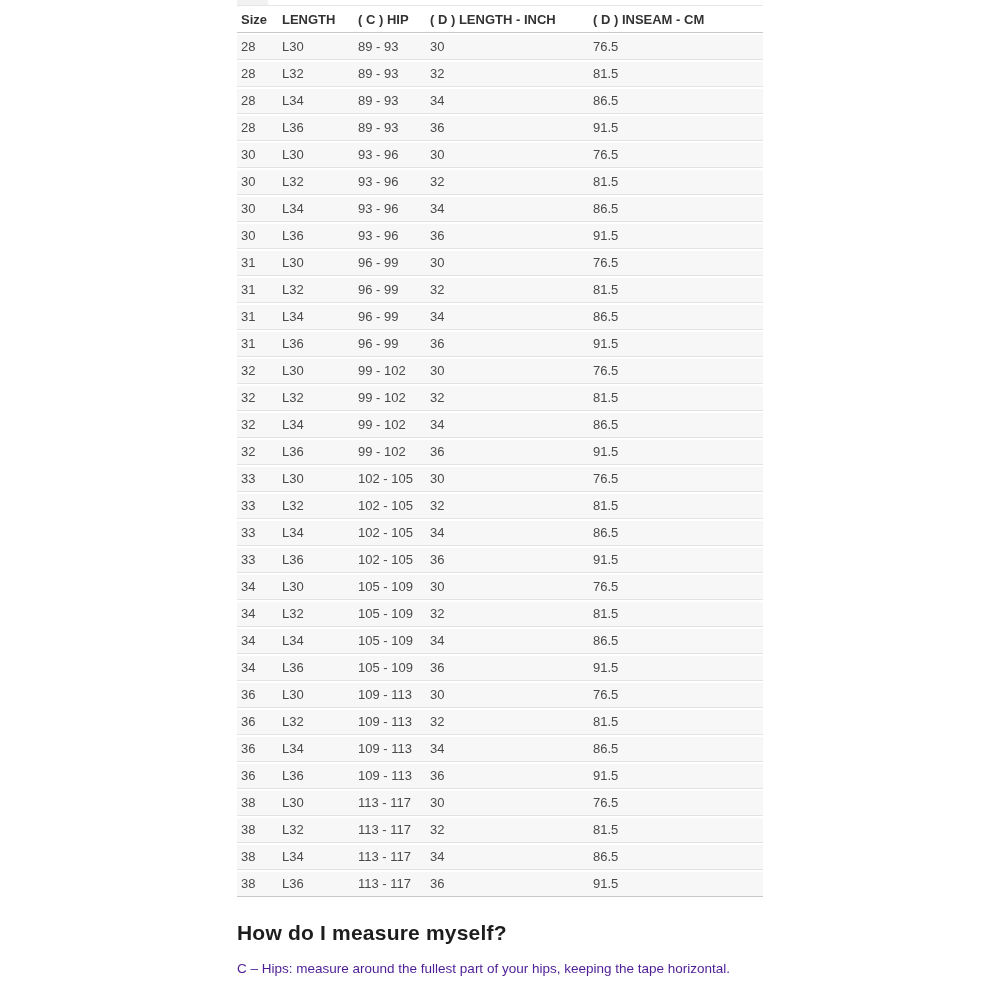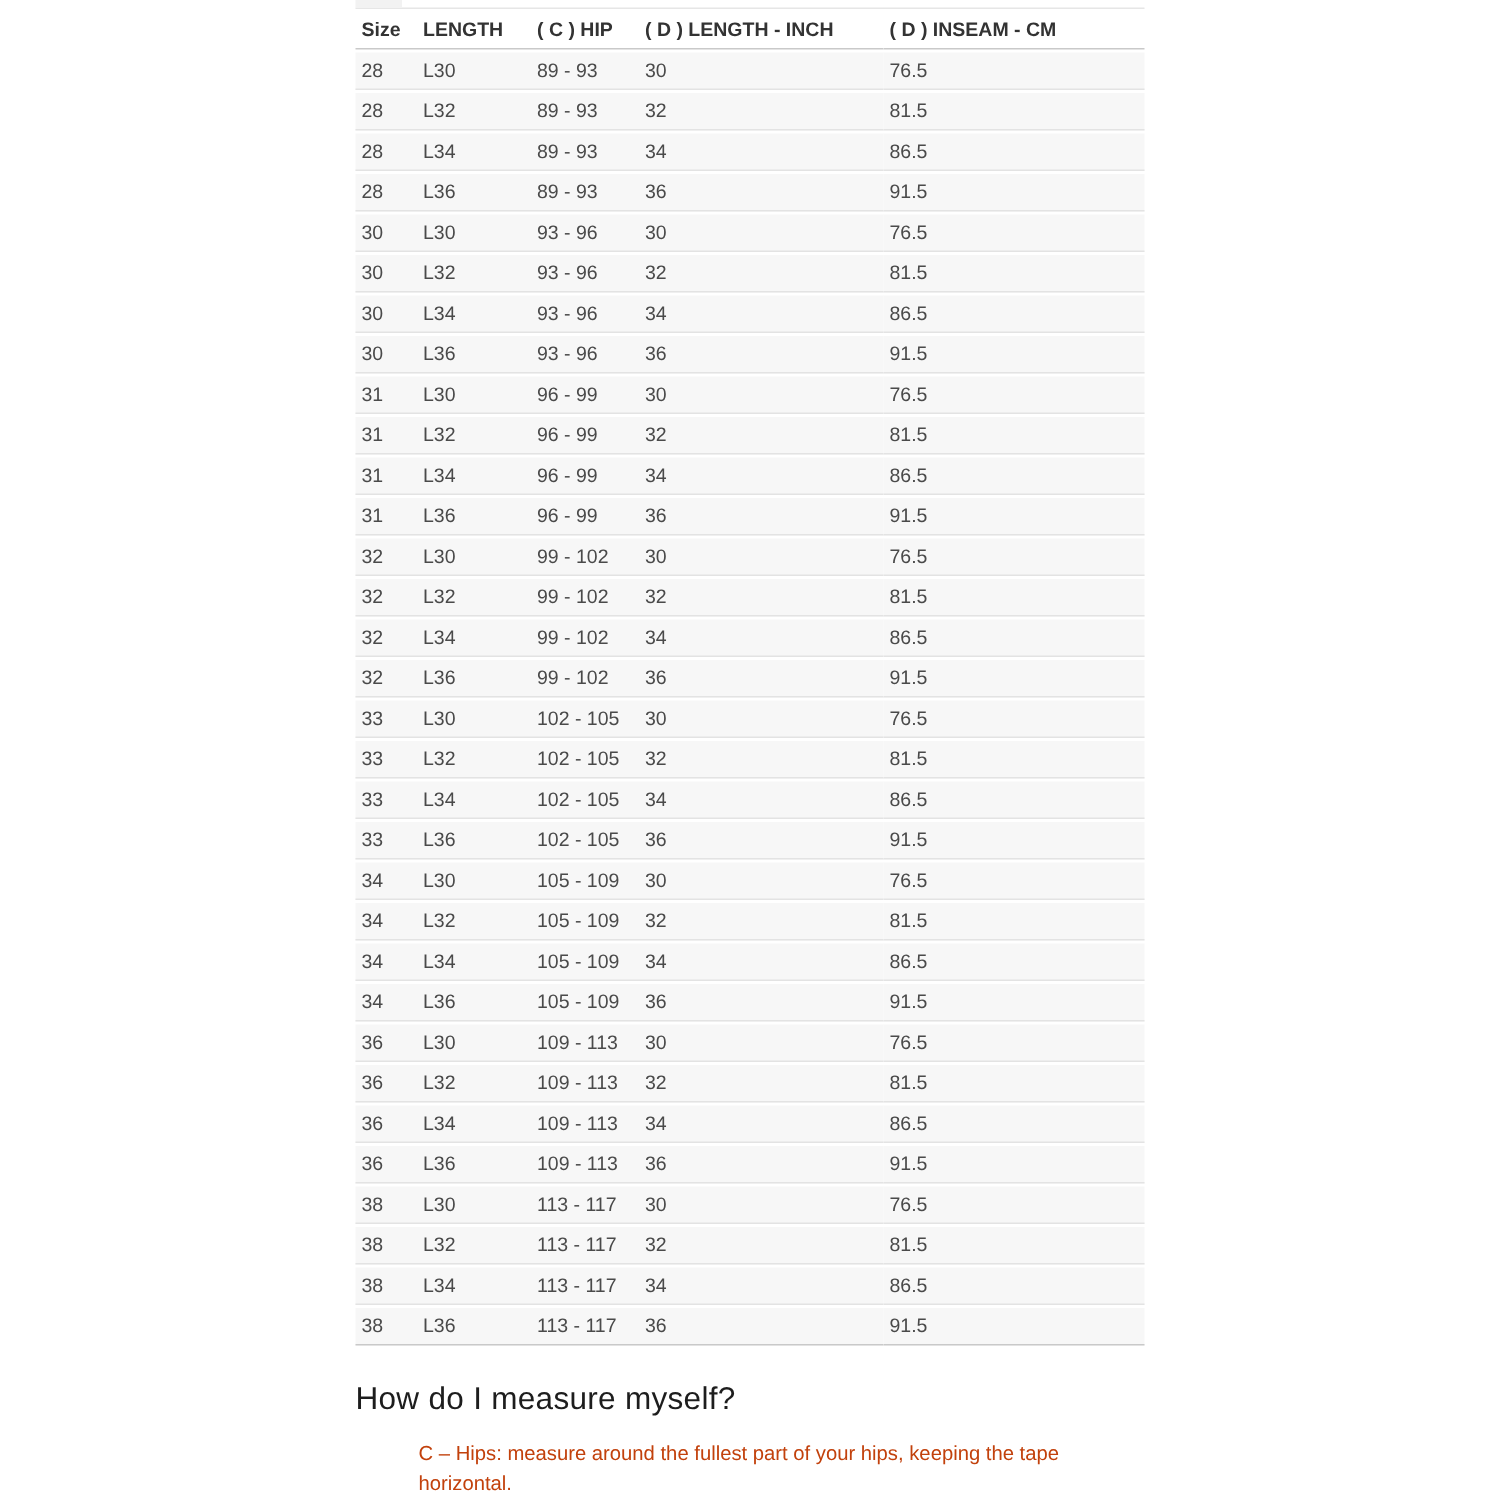--- a/index.html
+++ b/index.html
@@ -54,29 +54,28 @@
     padding: 4px 4px;
     line-height: 16px;
     border-bottom: 1px solid #e3e3e3;
     white-space: nowrap;
   }
   tbody tr:last-child td { border-bottom-color: #c9c9c9; }
 
   .measure-heading {
     margin-top: 22px;
     font-size: 21px;
-    font-weight: normal;
+    font-weight: bold;
     color: #1d1d1d;
     letter-spacing: 0.2px;
   }
   .measure-line {
     font-size: 13.5px;
-    color: #c2410c;
+    color: #4c1d95;
     line-height: 20px;
-    margin-left: 42px;
   }
   .measure-line.first { margin-top: 14px; }
 </style>
 </head>
 <body>
 
 <div class="page">
   <div class="content">
 
     <div class="top-sliver">

